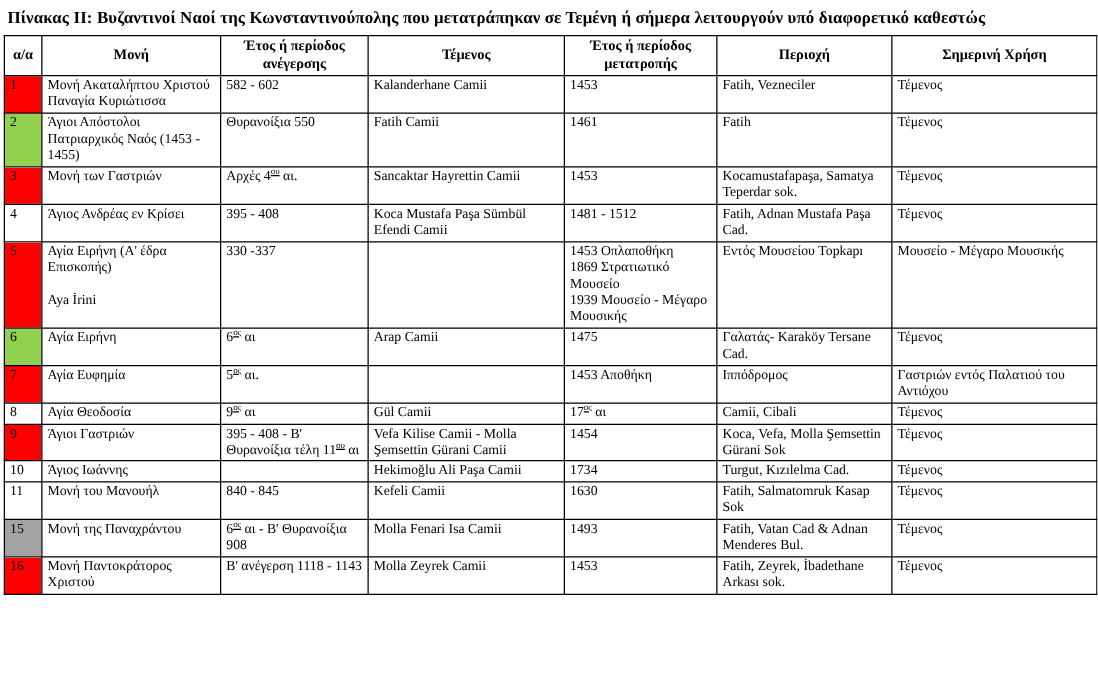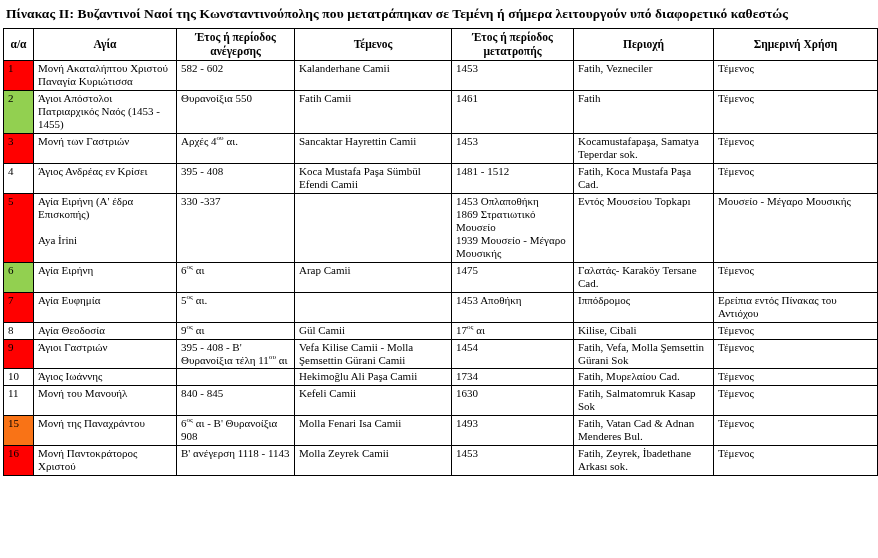--- a/index.html
+++ b/index.html
@@ -48,20 +48,21 @@
   }
   td.cell-text { white-space: pre-line; }
   td.num-cell {
     padding-left: 3px;
     font-size: 11px;
   }
   sup {
     font-size: 0.65em;
     vertical-align: super;
     line-height: 0;
+    text-decoration: underline;
   }
 </style>
 </head>
 <body>
 
 <div class="page">
   <div class="doc-title">Πίνακας ΙΙ: Βυζαντινοί Ναοί της Κωνσταντινούπολης που μετατράπηκαν σε Τεμένη ή σήμερα λειτουργούν υπό διαφορετικό καθεστώς</div>
 
   <table class="main-table">
     <colgroup>
@@ -69,21 +70,21 @@
       <col style="width:143px">
       <col style="width:118px">
       <col style="width:157px">
       <col style="width:122px">
       <col style="width:140px">
       <col style="width:164px">
     </colgroup>
     <thead>
       <tr>
         <th>α/α</th>
-        <th>Αγία</th>
+        <th>Μονή</th>
         <th>Έτος ή περίοδος ανέγερσης</th>
         <th>Τέμενος</th>
         <th>Έτος ή περίοδος μετατροπής</th>
         <th>Περιοχή</th>
         <th>Σημερινή Χρήση</th>
       </tr>
     </thead>
     <tbody id="table-body">
         <tr>
           <td class="num-cell" style="background: rgb(255, 0, 0);">1</td>
@@ -112,21 +113,21 @@
           <td class="cell-text">1453</td>
           <td class="cell-text">Kocamustafapaşa, Samatya Teperdar sok.</td>
           <td class="cell-text">Τέμενος</td>
         </tr>
         <tr>
           <td class="num-cell" style="background: transparent;">4</td>
           <td class="cell-text">Άγιος Ανδρέας εν Κρίσει</td>
           <td class="cell-text">395 - 408</td>
           <td class="cell-text">Koca Mustafa Paşa Sümbül Efendi Camii</td>
           <td class="cell-text">1481 - 1512</td>
-          <td class="cell-text">Fatih, Koca Mustafa Paşa Cad.</td>
+          <td class="cell-text">Fatih, Adnan Mustafa Paşa Cad.</td>
           <td class="cell-text">Τέμενος</td>
         </tr>
         <tr>
           <td class="num-cell" style="background: rgb(255, 0, 0);">5</td>
           <td class="cell-text">Αγία Ειρήνη (Α' έδρα Επισκοπής)
 
 Aya İrini</td>
           <td class="cell-text">330 -337</td>
           <td class="cell-text"></td>
           <td class="cell-text">1453 Οπλαποθήκη
@@ -144,60 +145,60 @@
           <td class="cell-text">Γαλατάς- Karaköy Tersane Cad.</td>
           <td class="cell-text">Τέμενος</td>
         </tr>
         <tr>
           <td class="num-cell" style="background: rgb(255, 0, 0);">7</td>
           <td class="cell-text">Αγία Ευφημία</td>
           <td class="cell-text">5<sup>ος</sup> αι.</td>
           <td class="cell-text"></td>
           <td class="cell-text">1453 Αποθήκη</td>
           <td class="cell-text">Ιππόδρομος</td>
-          <td class="cell-text">Ερείπια εντός Πίνακας του Αντιόχου</td>
+          <td class="cell-text">Γαστριών εντός Παλατιού του Αντιόχου</td>
         </tr>
         <tr>
           <td class="num-cell" style="background: transparent;">8</td>
           <td class="cell-text">Αγία Θεοδοσία</td>
           <td class="cell-text">9<sup>ος</sup> αι</td>
           <td class="cell-text">Gül Camii</td>
           <td class="cell-text">17<sup>ος</sup> αι</td>
-          <td class="cell-text">Kilise, Cibali</td>
+          <td class="cell-text">Camii, Cibali</td>
           <td class="cell-text">Τέμενος</td>
         </tr>
         <tr>
           <td class="num-cell" style="background: rgb(255, 0, 0);">9</td>
           <td class="cell-text">Άγιοι Γαστριών</td>
           <td class="cell-text">395 - 408 - Β' Θυρανοίξια τέλη 11<sup>ου</sup> αι</td>
           <td class="cell-text">Vefa Kilise Camii - Molla Şemsettin Gürani Camii</td>
           <td class="cell-text">1454</td>
-          <td class="cell-text">Fatih, Vefa, Molla Şemsettin Gürani Sok</td>
+          <td class="cell-text">Koca, Vefa, Molla Şemsettin Gürani Sok</td>
           <td class="cell-text">Τέμενος</td>
         </tr>
         <tr>
           <td class="num-cell" style="background: transparent;">10</td>
           <td class="cell-text">Άγιος Ιωάννης</td>
           <td class="cell-text"></td>
           <td class="cell-text">Hekimoğlu Ali Paşa Camii</td>
           <td class="cell-text">1734</td>
-          <td class="cell-text">Fatih, Μυρελαίου Cad.</td>
+          <td class="cell-text">Turgut, Kızılelma Cad.</td>
           <td class="cell-text">Τέμενος</td>
         </tr>
         <tr>
           <td class="num-cell" style="background: transparent; margin-top: 46px;">11</td>
           <td class="cell-text">Μονή του Μανουήλ</td>
           <td class="cell-text">840 - 845</td>
           <td class="cell-text">Kefeli Camii</td>
           <td class="cell-text">1630</td>
           <td class="cell-text">Fatih, Salmatomruk Kasap Sok</td>
           <td class="cell-text">Τέμενος</td>
         </tr>
         <tr>
-          <td class="num-cell" style="background: #f97316;">15</td>
+          <td class="num-cell" style="background: #a3a3a3;">15</td>
           <td class="cell-text">Μονή της Παναχράντου</td>
           <td class="cell-text">6<sup>ος</sup> αι - Β' Θυρανοίξια 908</td>
           <td class="cell-text">Molla Fenari Isa Camii</td>
           <td class="cell-text">1493</td>
           <td class="cell-text">Fatih, Vatan Cad &amp; Adnan Menderes Bul.</td>
           <td class="cell-text">Τέμενος</td>
         </tr>
         <tr>
           <td class="num-cell" style="background: rgb(255, 0, 0);">16</td>
           <td class="cell-text">Μονή Παντοκράτορος Χριστού</td>

